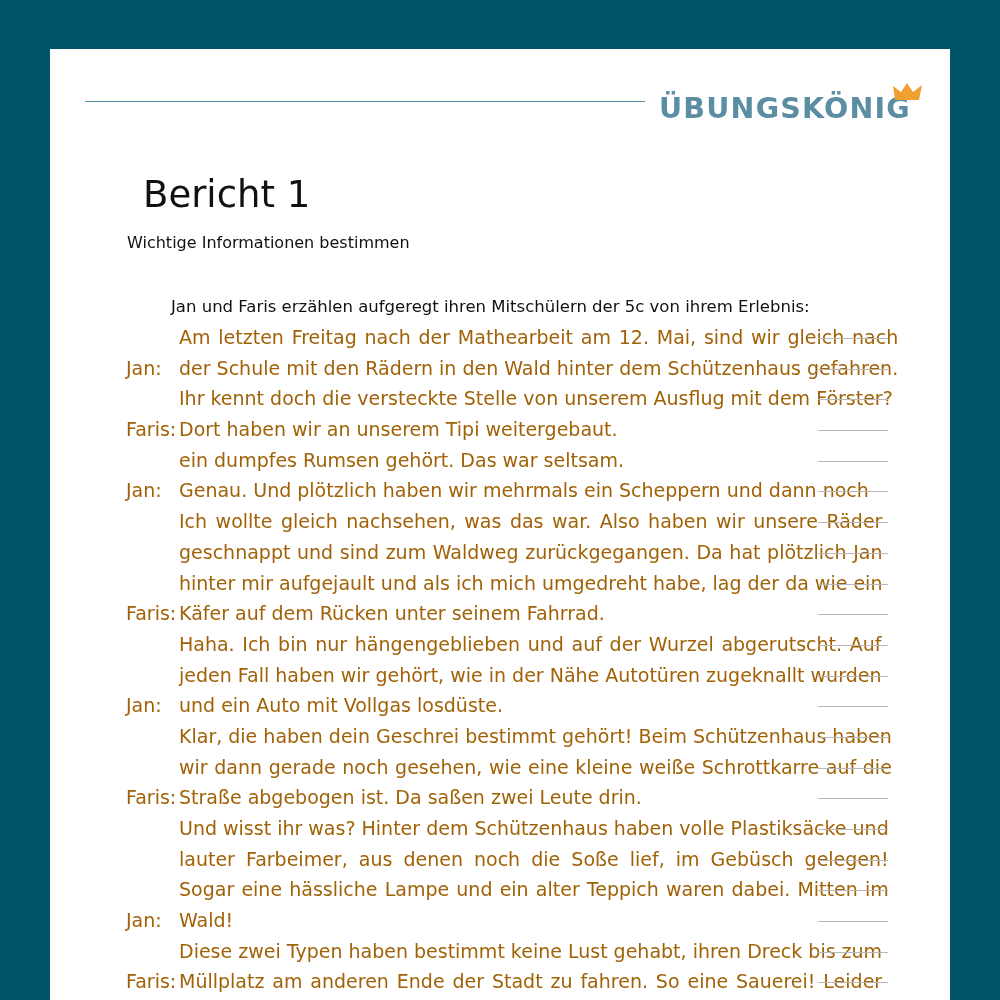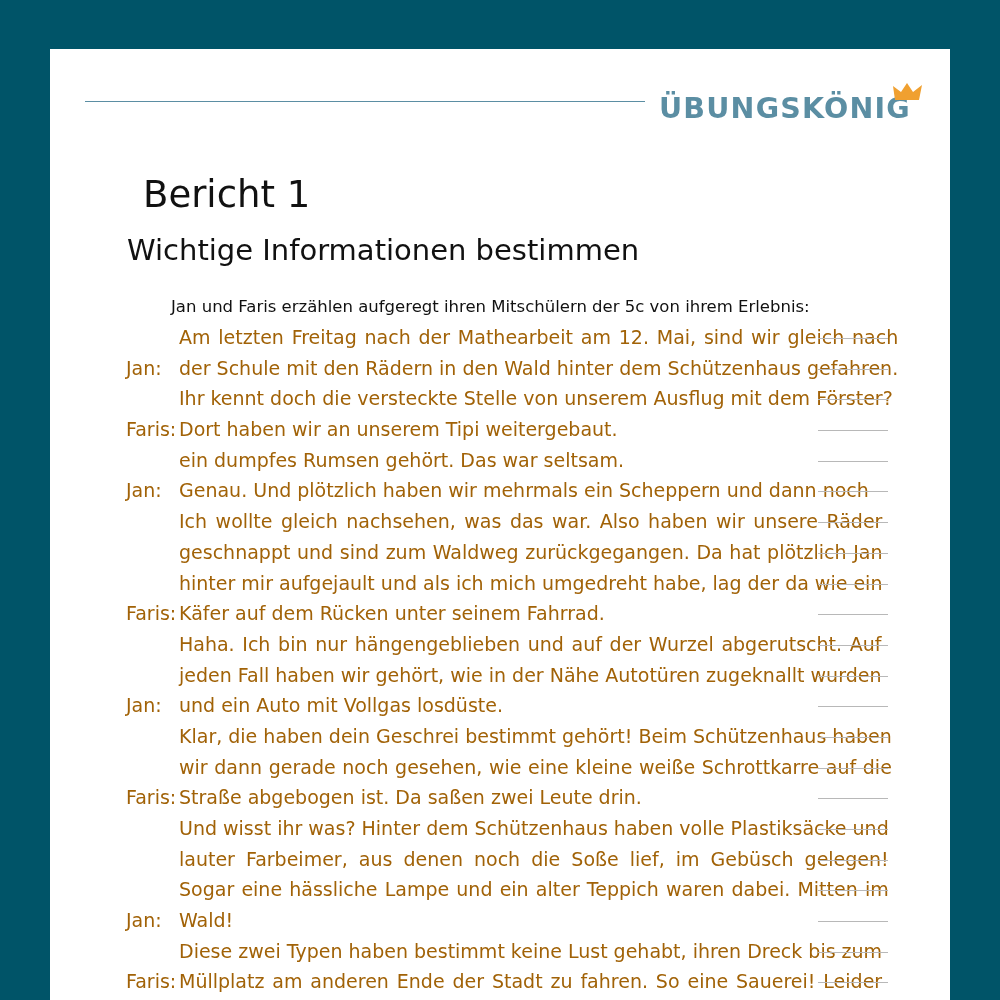--- a/index.html
+++ b/index.html
@@ -62,21 +62,21 @@
       font-size: 37px;
       font-weight: normal;
       color: #111111;
       margin: 16px;
       line-height: 1.2;
     }
     .subtitle {
       position: absolute;
       left: 77px;
       top: 184px;
-      font-size: 29px;
+      font-size: 16px;
       font-weight: normal;
       color: #111111;
       margin: 0;
       line-height: 1.2;
     }
     .intro {
       position: absolute;
       left: 77px;
       top: 243px;
       font-size: 16.5px;

